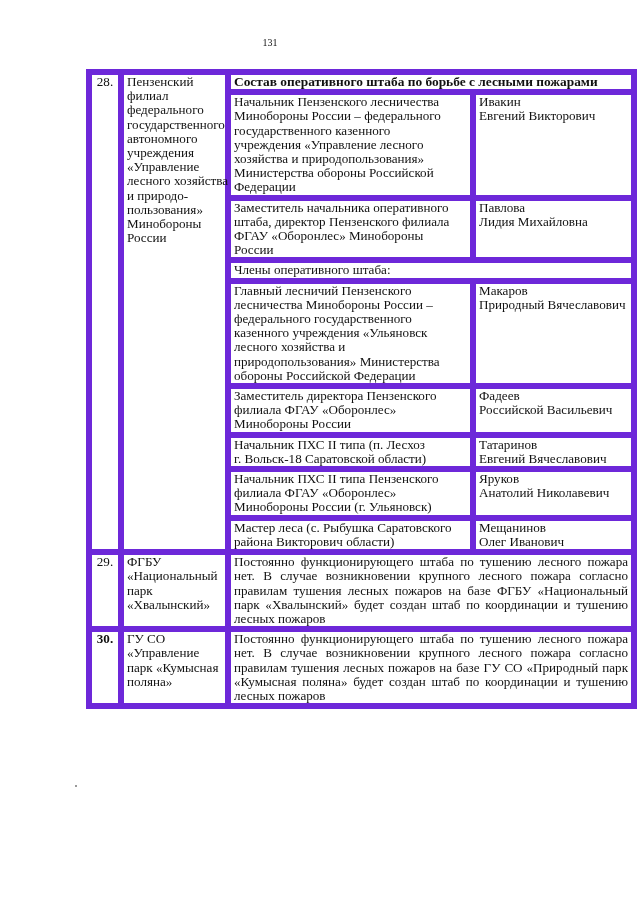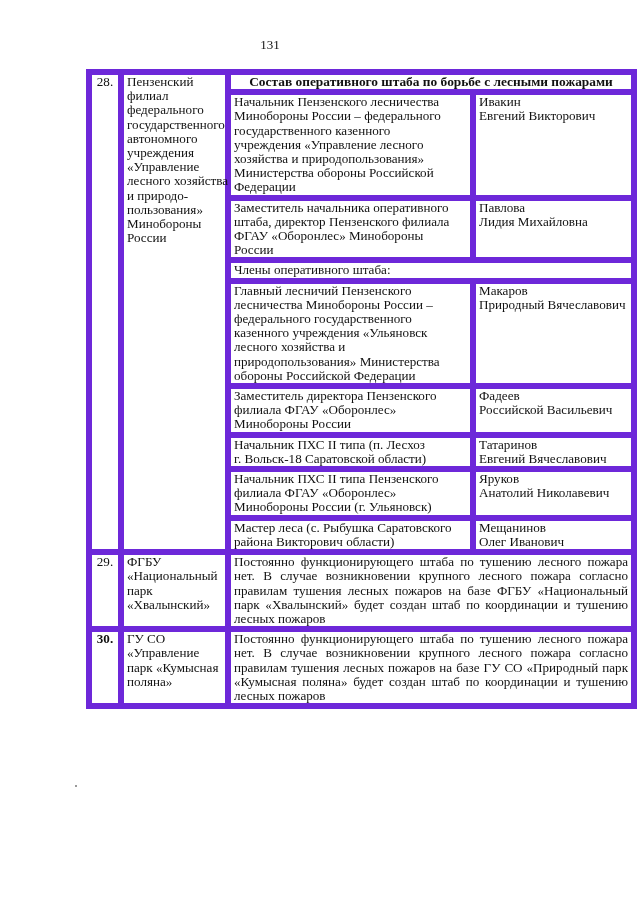--- a/index.html
+++ b/index.html
@@ -1,29 +1,29 @@
 <!DOCTYPE html>
 <html><head>
 <meta charset="utf-8">
 <style>
   html, body { margin: 0; padding: 0; background: #ffffff; }
   body { width: 640px; height: 905px; position: relative; overflow: hidden;
          font-family: "Liberation Serif", "DejaVu Serif", serif; color: #111; }
   .page-number { position: absolute; top: 37px; left: 0; width: 540px; text-align: center;
-                 font-size: 13px; }
+                 font-size: 10px; }
   table.doc { position: absolute; left: 86px; top: 69px; width: 545px;
               border-collapse: collapse; table-layout: fixed; font-size: 13.1px; line-height: 14.2px; }
   table.doc td { border: 6px solid #6d28d9; vertical-align: top; padding: 0 3px; }
   col.c-num { width: 32px; }
   col.c-org { width: 107px; }
   col.c-pos { width: 245px; }
   col.c-name { width: 161px; }
   .num { font-weight: bold; text-align: center; padding-left: 0; }
   .num-normal { font-weight: normal; }
-  .hdr { font-weight: bold; text-align: center; font-size: 13.4px; }
+  .hdr { font-weight: bold; text-align: left; font-size: 13.4px; }
   .org { padding-left: 4px; margin-left: 17px; }
   .just { text-align: justify; text-align-last: left; }
   .members { }
   .l { display: block; white-space: nowrap; }
   .speck { position: absolute; left: 75px; top: 785px; width: 2px; height: 2px; background: #999; }
 </style>
 </head>
 <body>
 
 <div class="page-number">131</div>

